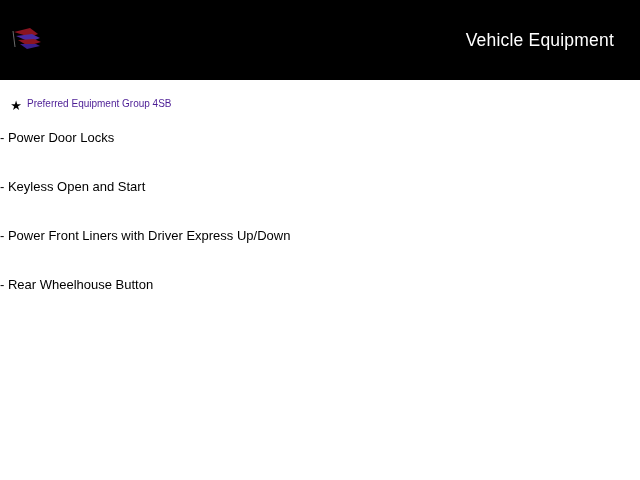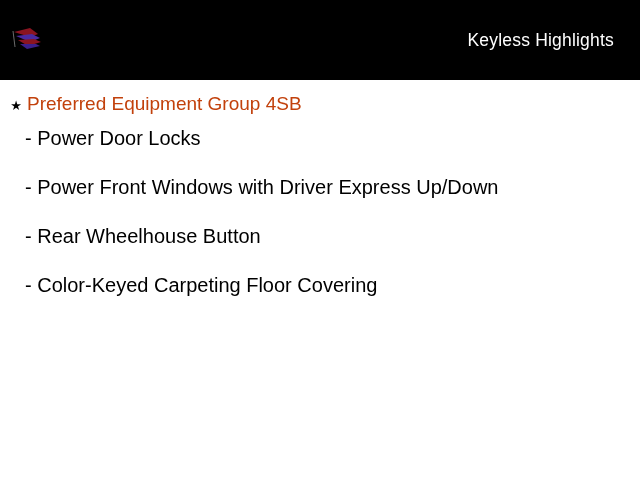--- a/index.html
+++ b/index.html
@@ -64,37 +64,36 @@
   .bullet-star {
     width: 16px;
     color: #000000;
     font-size: 13px;
     line-height: 20px;
     text-align: center;
     flex: 0 0 auto;
     padding-top: 2px;
   }
   .group-title {
-    font-size: 19px;
-    color: #c2410c;
+    font-size: 10px;
+    color: #4c1d95;
     line-height: 20px;
     white-space: nowrap;
     padding-left: 3px;
   }
   .feature-list {
     list-style: none;
     margin: 0;
     padding: 0;
   }
   .feature-item {
-    font-size: 20px;
+    font-size: 13px;
     color: #000000;
     line-height: 20px;
     height: 49px;
-    padding-left: 25px;
     white-space: nowrap;
     box-sizing: border-box;
     display: flex;
     align-items: flex-start;
   }
 </style>
 </head>
 <body>
 
 <div class="page">
@@ -102,31 +101,31 @@
   <div class="header">
     <div class="logo">
       <svg width="62" height="34" viewBox="0 0 62 34" aria-hidden="true">
         <path d="M4 9 L20 5 L28 11 L20 14 Z" fill="#8a1420"></path>
         <path d="M6 13 L22 11 L30 15 L20 19 Z" fill="#4a2aa0"></path>
         <path d="M8 17 L24 16 L31 19 L18 23 Z" fill="#8a1420"></path>
         <path d="M10 21 L26 21 L30 23 L17 26 Z" fill="#3a1f8a"></path>
         <path d="M3 8 L5 24" stroke="#6b6b6b" stroke-width="1" fill="none"></path>
       </svg>
     </div>
-    <div class="header-title">Keyless Highlights</div>
+    <div class="header-title">Vehicle Equipment</div>
   </div>
 
   <div class="content">
 
     <div class="group-row">
       <span class="bullet-star">★</span>
       <span class="group-title">Preferred Equipment Group 4SB</span>
     </div>
 
     <ul class="feature-list">
       <li class="feature-item">- Power Door Locks</li>
-      <li class="feature-item">- Power Front Windows with Driver Express Up/Down</li>
+      <li class="feature-item">- Keyless Open and Start</li>
+      <li class="feature-item">- Power Front Liners with Driver Express Up/Down</li>
       <li class="feature-item">- Rear Wheelhouse Button</li>
-      <li class="feature-item">- Color-Keyed Carpeting Floor Covering</li>
     </ul>
 
   </div>
 </div>
 
 </body></html>

